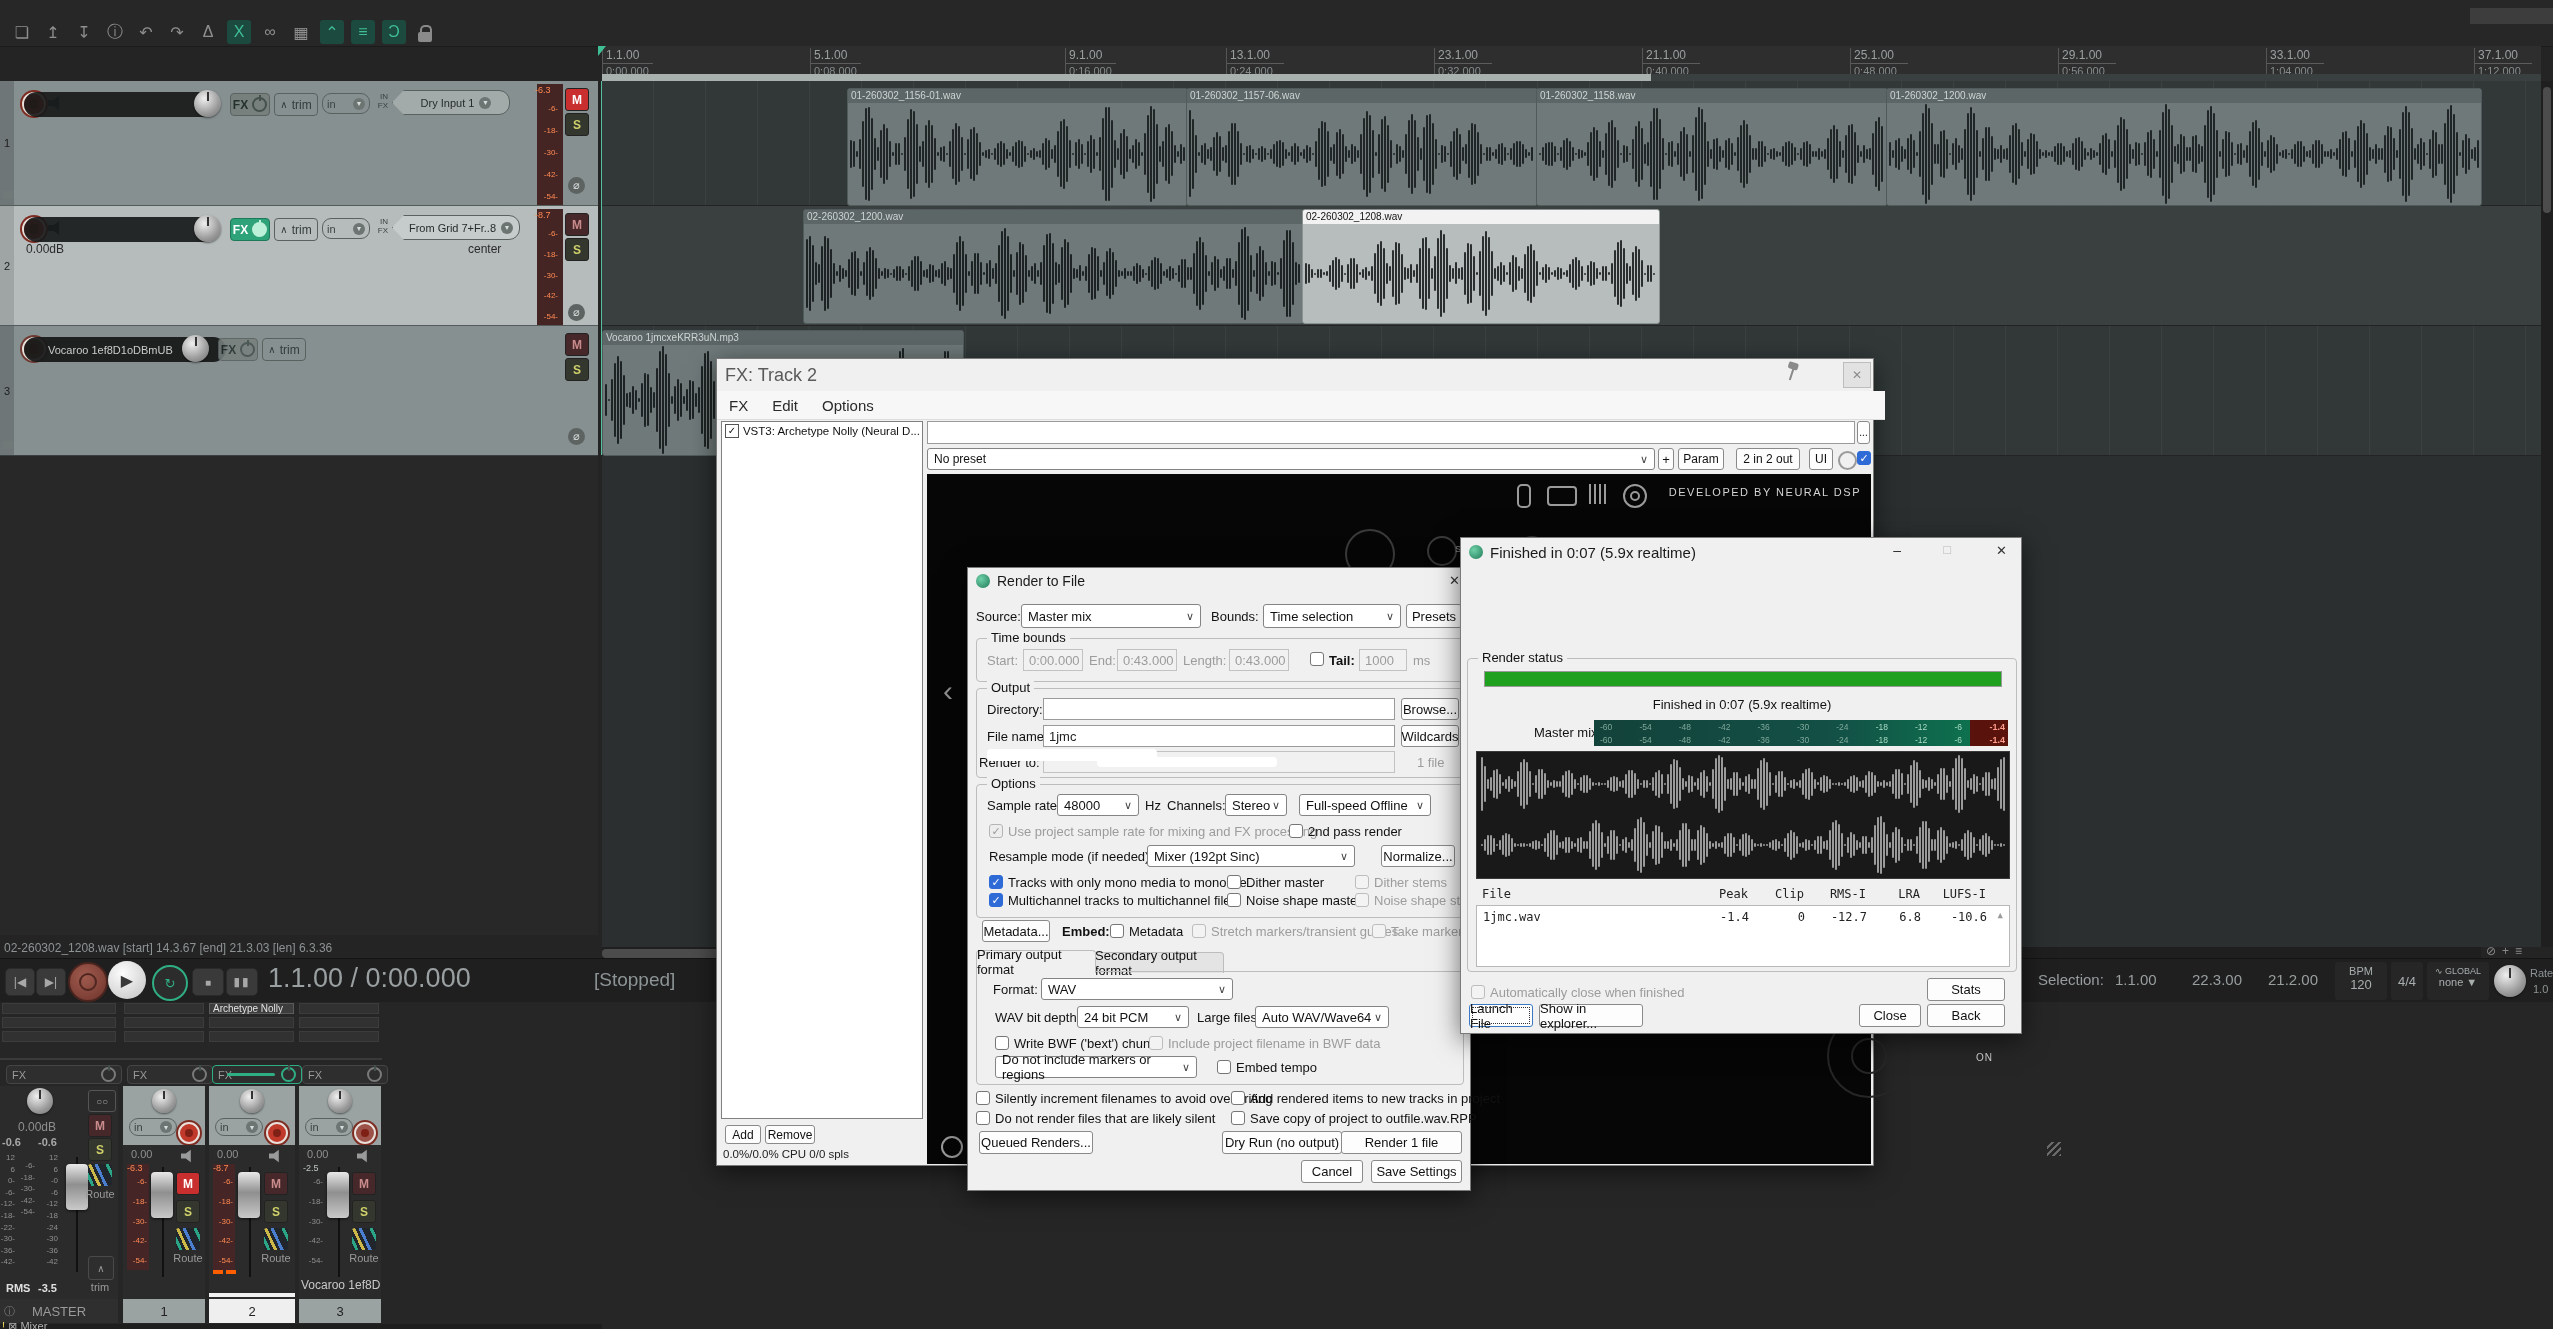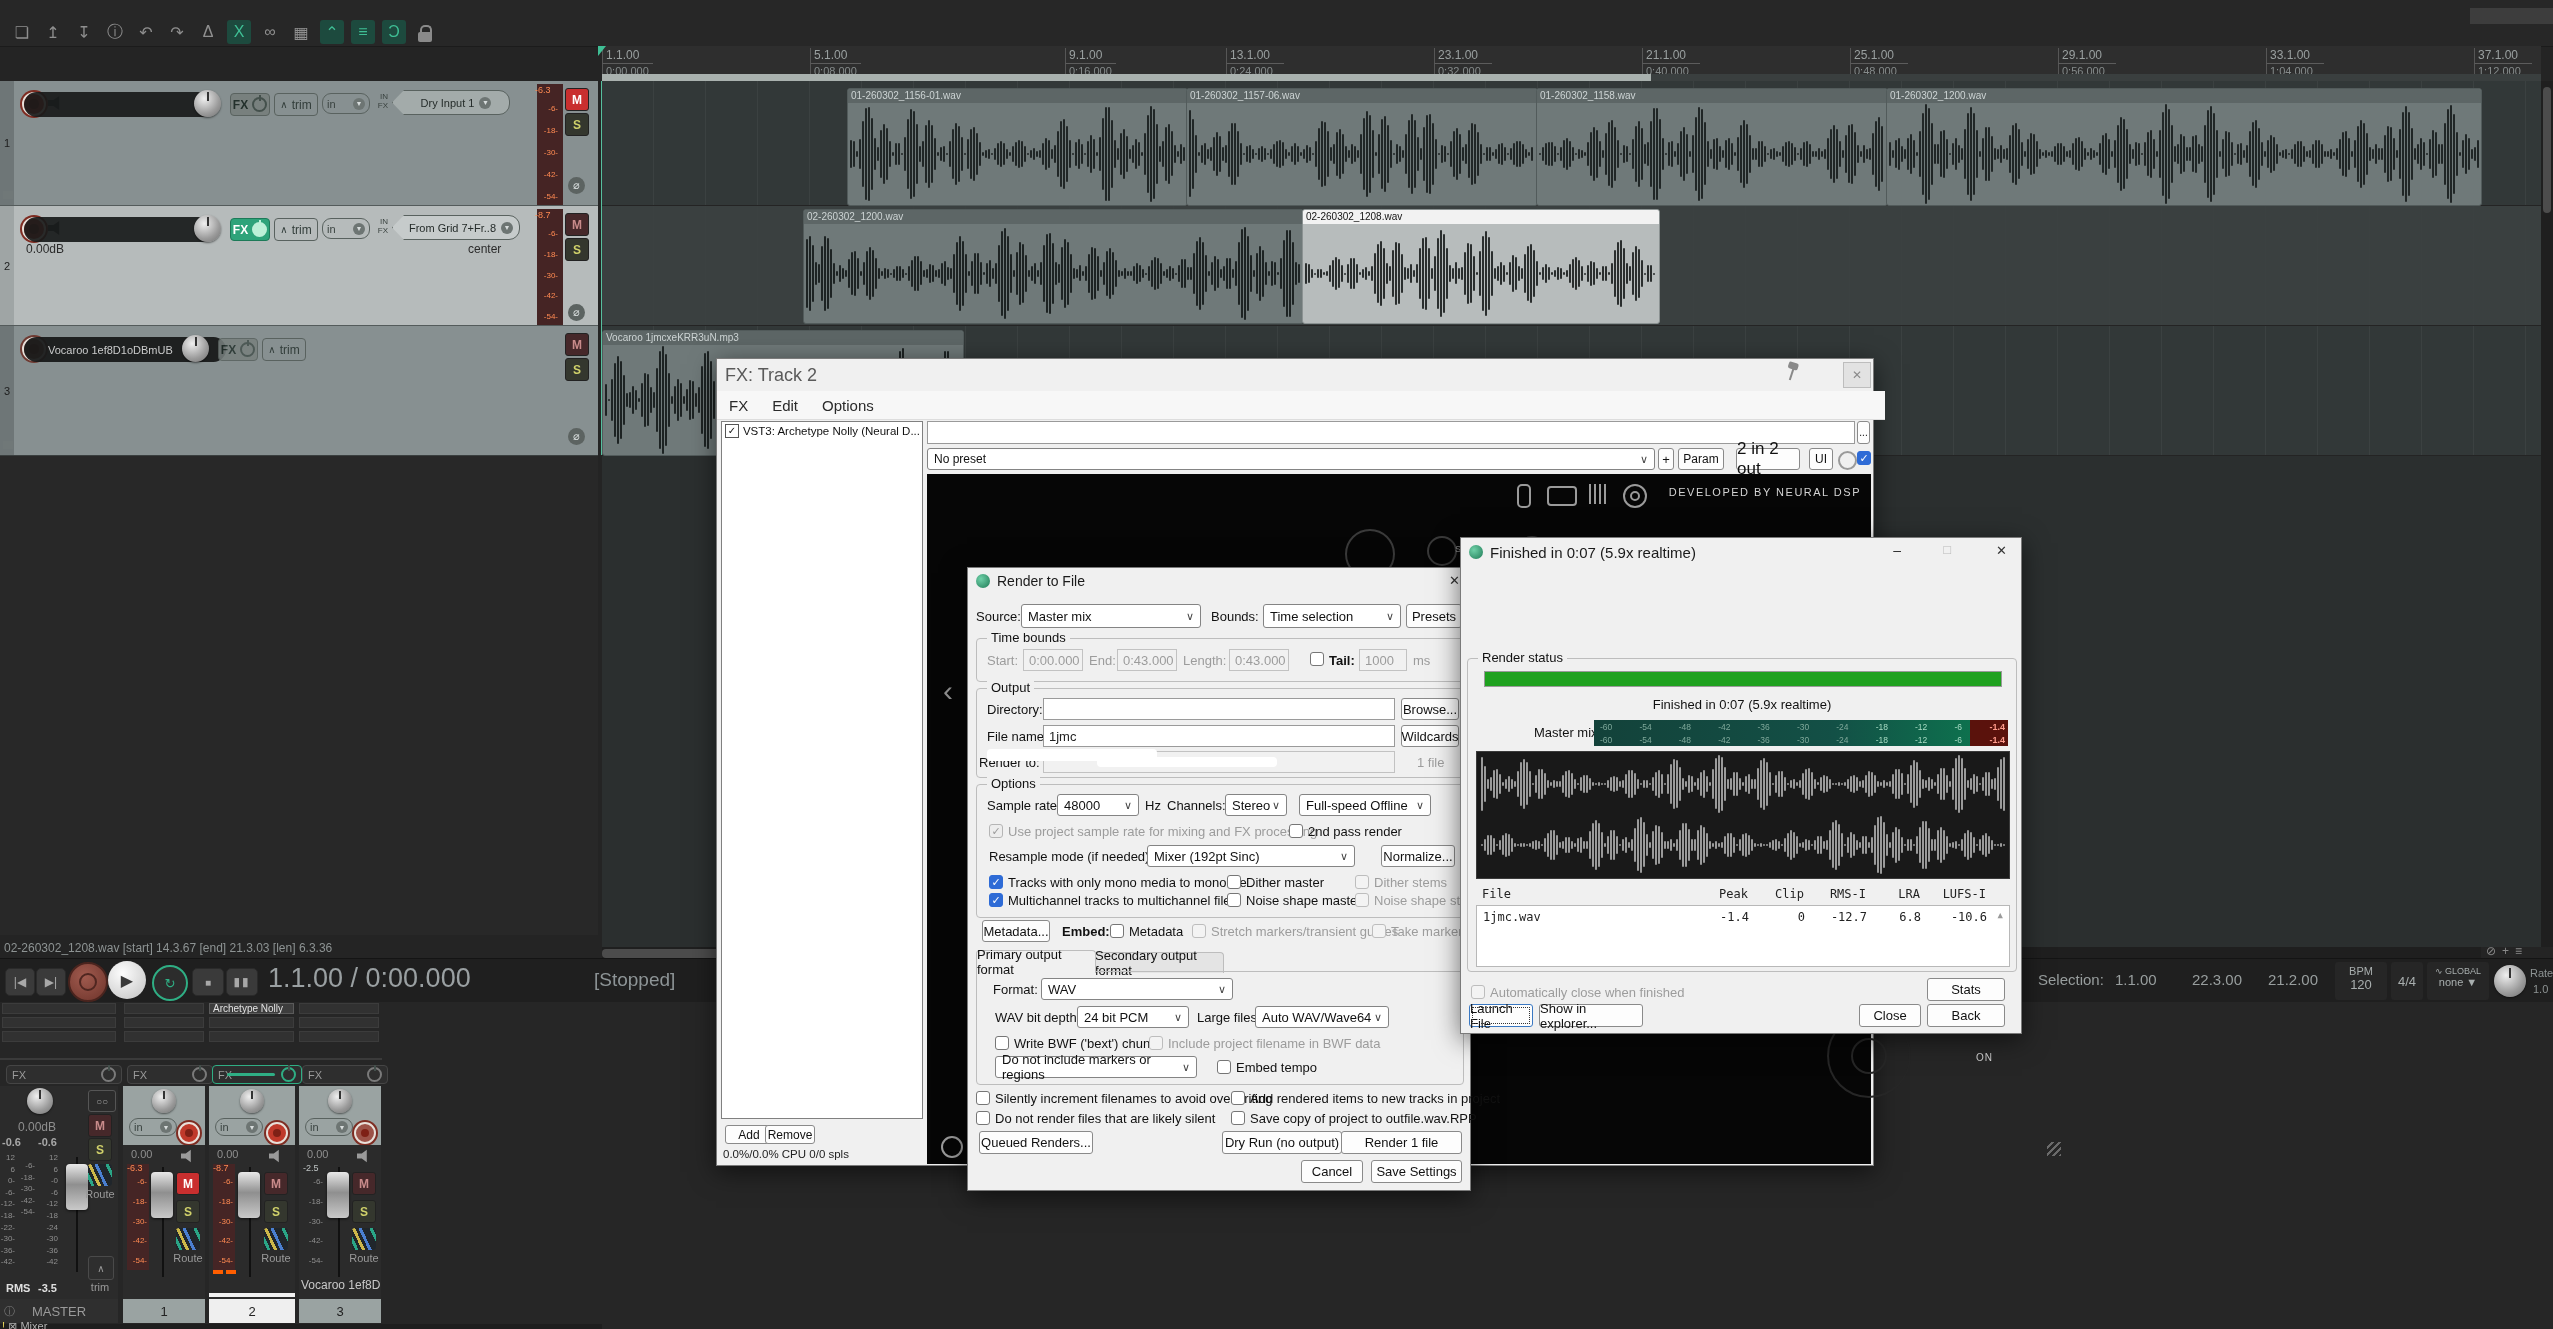--- a/index.html
+++ b/index.html
@@ -1501,33 +1501,33 @@
     <span>Edit</span>
     <span>Options</span>
   </div>
 
   <div class="abs" style="left:4px;top:62px;width:202px;height:698px;background:#fff;border:1px solid #808080;box-sizing:border-box">
     <div style="display:flex;align-items:center;gap:4px;padding:2px 3px">
       <span style="width:12px;height:12px;border:1px solid #555;font-size:10px;line-height:11px;text-align:center;color:#111">✓</span>
       <span style="font-size:11.5px;color:#111;white-space:nowrap;overflow:hidden">VST3: Archetype Nolly (Neural D...</span>
     </div>
   </div>
-  <div class="btn" style="left:8px;top:766px;width:48px;height:19px;font-size:12px">Add</div>
+  <div class="btn" style="left:8px;top:766px;width:36px;height:19px;font-size:12px">Add</div>
   <div class="btn" style="left:48px;top:766px;width:50px;height:19px;font-size:12px">Remove</div>
   <div class="abs" style="left:6px;top:789px;font-size:11.5px;color:#222">0.0%/0.0% CPU 0/0 spls</div>
 
   <div class="field" style="left:210px;top:62px;width:928px;height:23px"></div>
   <div class="btn" style="left:1140px;top:62px;width:13px;height:23px;font-size:10px">...</div>
   <div class="combo" style="left:210px;top:89px;width:728px;height:22px;font-size:12px">
       <span>No preset</span>
       <span class="arr">∨</span>
     </div>
   <div class="btn" style="left:941px;top:89px;width:16px;height:22px">+</div>
   <div class="btn" style="left:961px;top:89px;width:46px;height:22px;font-size:12px">Param</div>
-  <div class="btn" style="left:1019px;top:89px;width:64px;height:22px;font-size:17px">2 in 2 out</div>
+  <div class="btn" style="left:1019px;top:89px;width:64px;height:22px;font-size:12px">2 in 2 out</div>
   <div class="btn" style="left:1092px;top:89px;width:24px;height:22px;font-size:12px">UI</div>
   <div class="abs" style="left:1121px;top:92px;width:15px;height:15px;border:2px solid #9a9a9a;border-radius:50%"></div>
   <div class="cb on" style="left:1140px;top:92px">✓</div>
 
   <div class="plug" style="left:210px;top:115px;width:944px;height:690px">
     <div class="plugtxt" style="right:10px;top:12px;font-size:11px;letter-spacing:1.5px;color:#d4d4d4">DEVELOPED BY NEURAL DSP</div>
 
     <div class="oicon" style="left:590px;top:10px;width:10px;height:20px;border-radius:5px"></div>
     <div class="oicon" style="left:620px;top:12px;width:26px;height:16px"></div>
     <div class="abs" style="left:662px;top:10px;width:22px;height:20px;display:flex;gap:3px">

